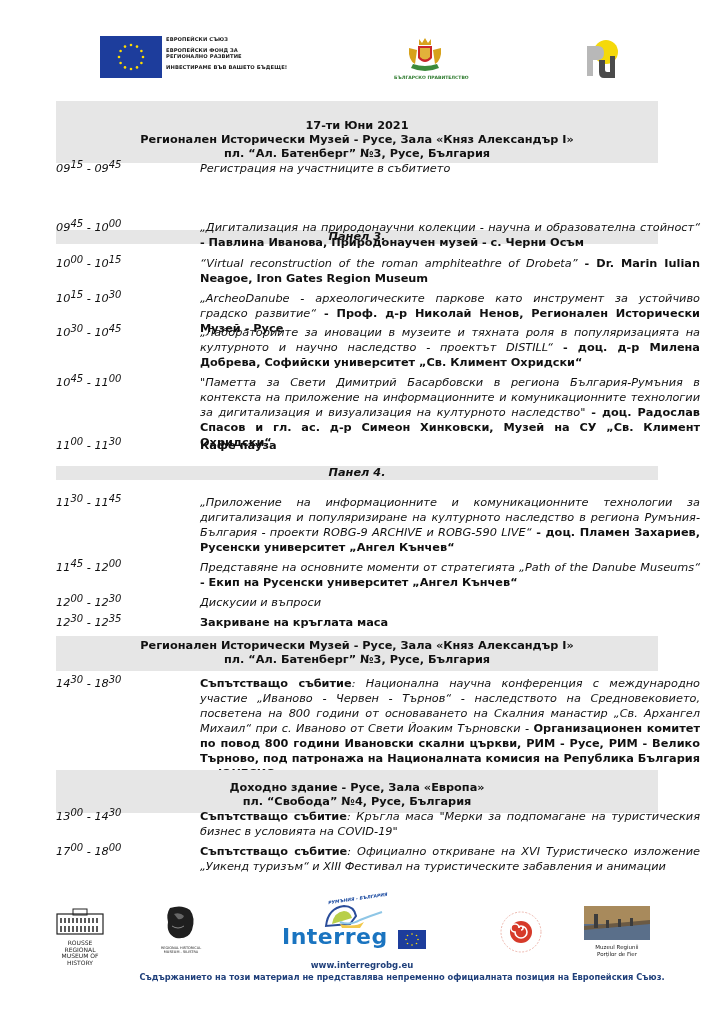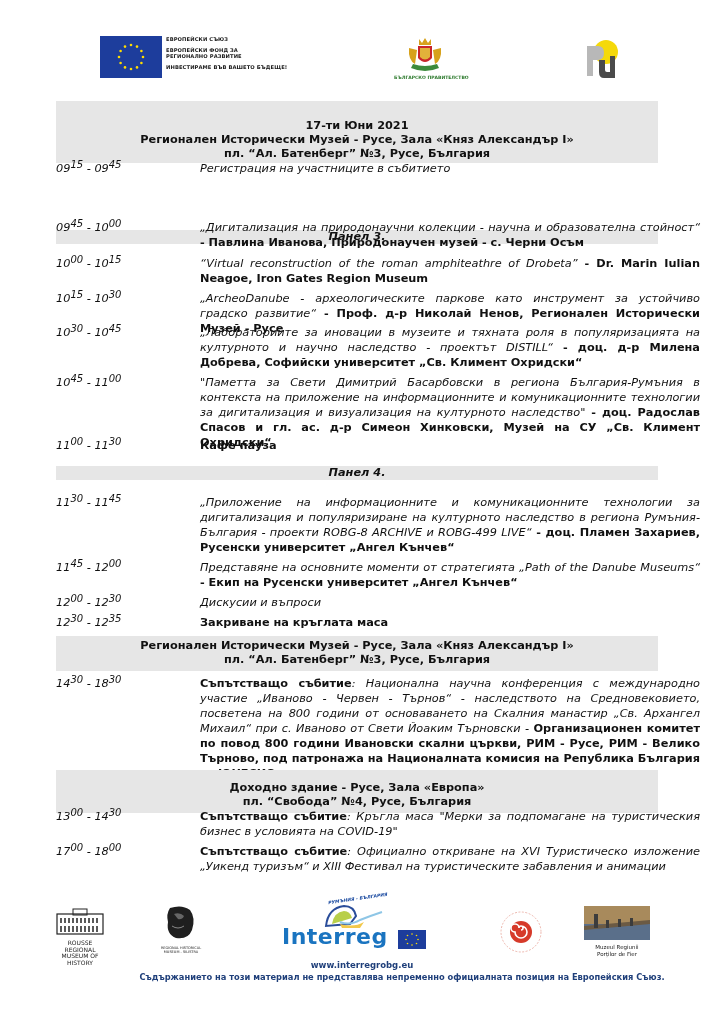--- a/index.html
+++ b/index.html
@@ -122,21 +122,21 @@
 
 <div class="abs row" style="top:438px;">
   <span class="time"><span>11</span><sup>00</sup> - <span>11</span><sup>30</sup></span>
   <div class="desc"><span class="b">Кафе пауза</span></div>
 </div>
 
 <div class="abs band panel" style="top:466px;">Панел 4.</div>
 
 <div class="abs row" style="top:495px;">
   <span class="time"><span>11</span><sup>30</sup> - <span>11</span><sup>45</sup></span>
-  <div class="desc"><span class="it">„Приложение на информационните и комуникационните технологии за дигитализация и популяризиране на културното наследство в региона Румъния-България - проекти ROBG-8 ARCHIVE и ROBG-499 LIVE“</span><span class="b"> - доц. Пламен Захариев, Русенски университет „Ангел Кънчев“</span></div>
+  <div class="desc"><span class="it">„Приложение на информационните и комуникационните технологии за дигитализация и популяризиране на културното наследство в региона Румъния-България - проекти ROBG-9 ARCHIVE и ROBG-590 LIVE“</span><span class="b"> - доц. Пламен Захариев, Русенски университет „Ангел Кънчев“</span></div>
 </div>
 
 <div class="abs row" style="top:560px;">
   <span class="time"><span>11</span><sup>45</sup> - <span>12</span><sup>00</sup></span>
   <div class="desc"><span class="it">Представяне на основните моменти от стратегията „Path of the Danube Museums“</span><span class="b"> - Екип на Русенски университет „Ангел Кънчев“</span></div>
 </div>
 
 <div class="abs row" style="top:595px;">
   <span class="time"><span>12</span><sup>00</sup> - <span>12</span><sup>30</sup></span>
   <div class="desc"><span class="it">Дискусии и въпроси</span></div>

